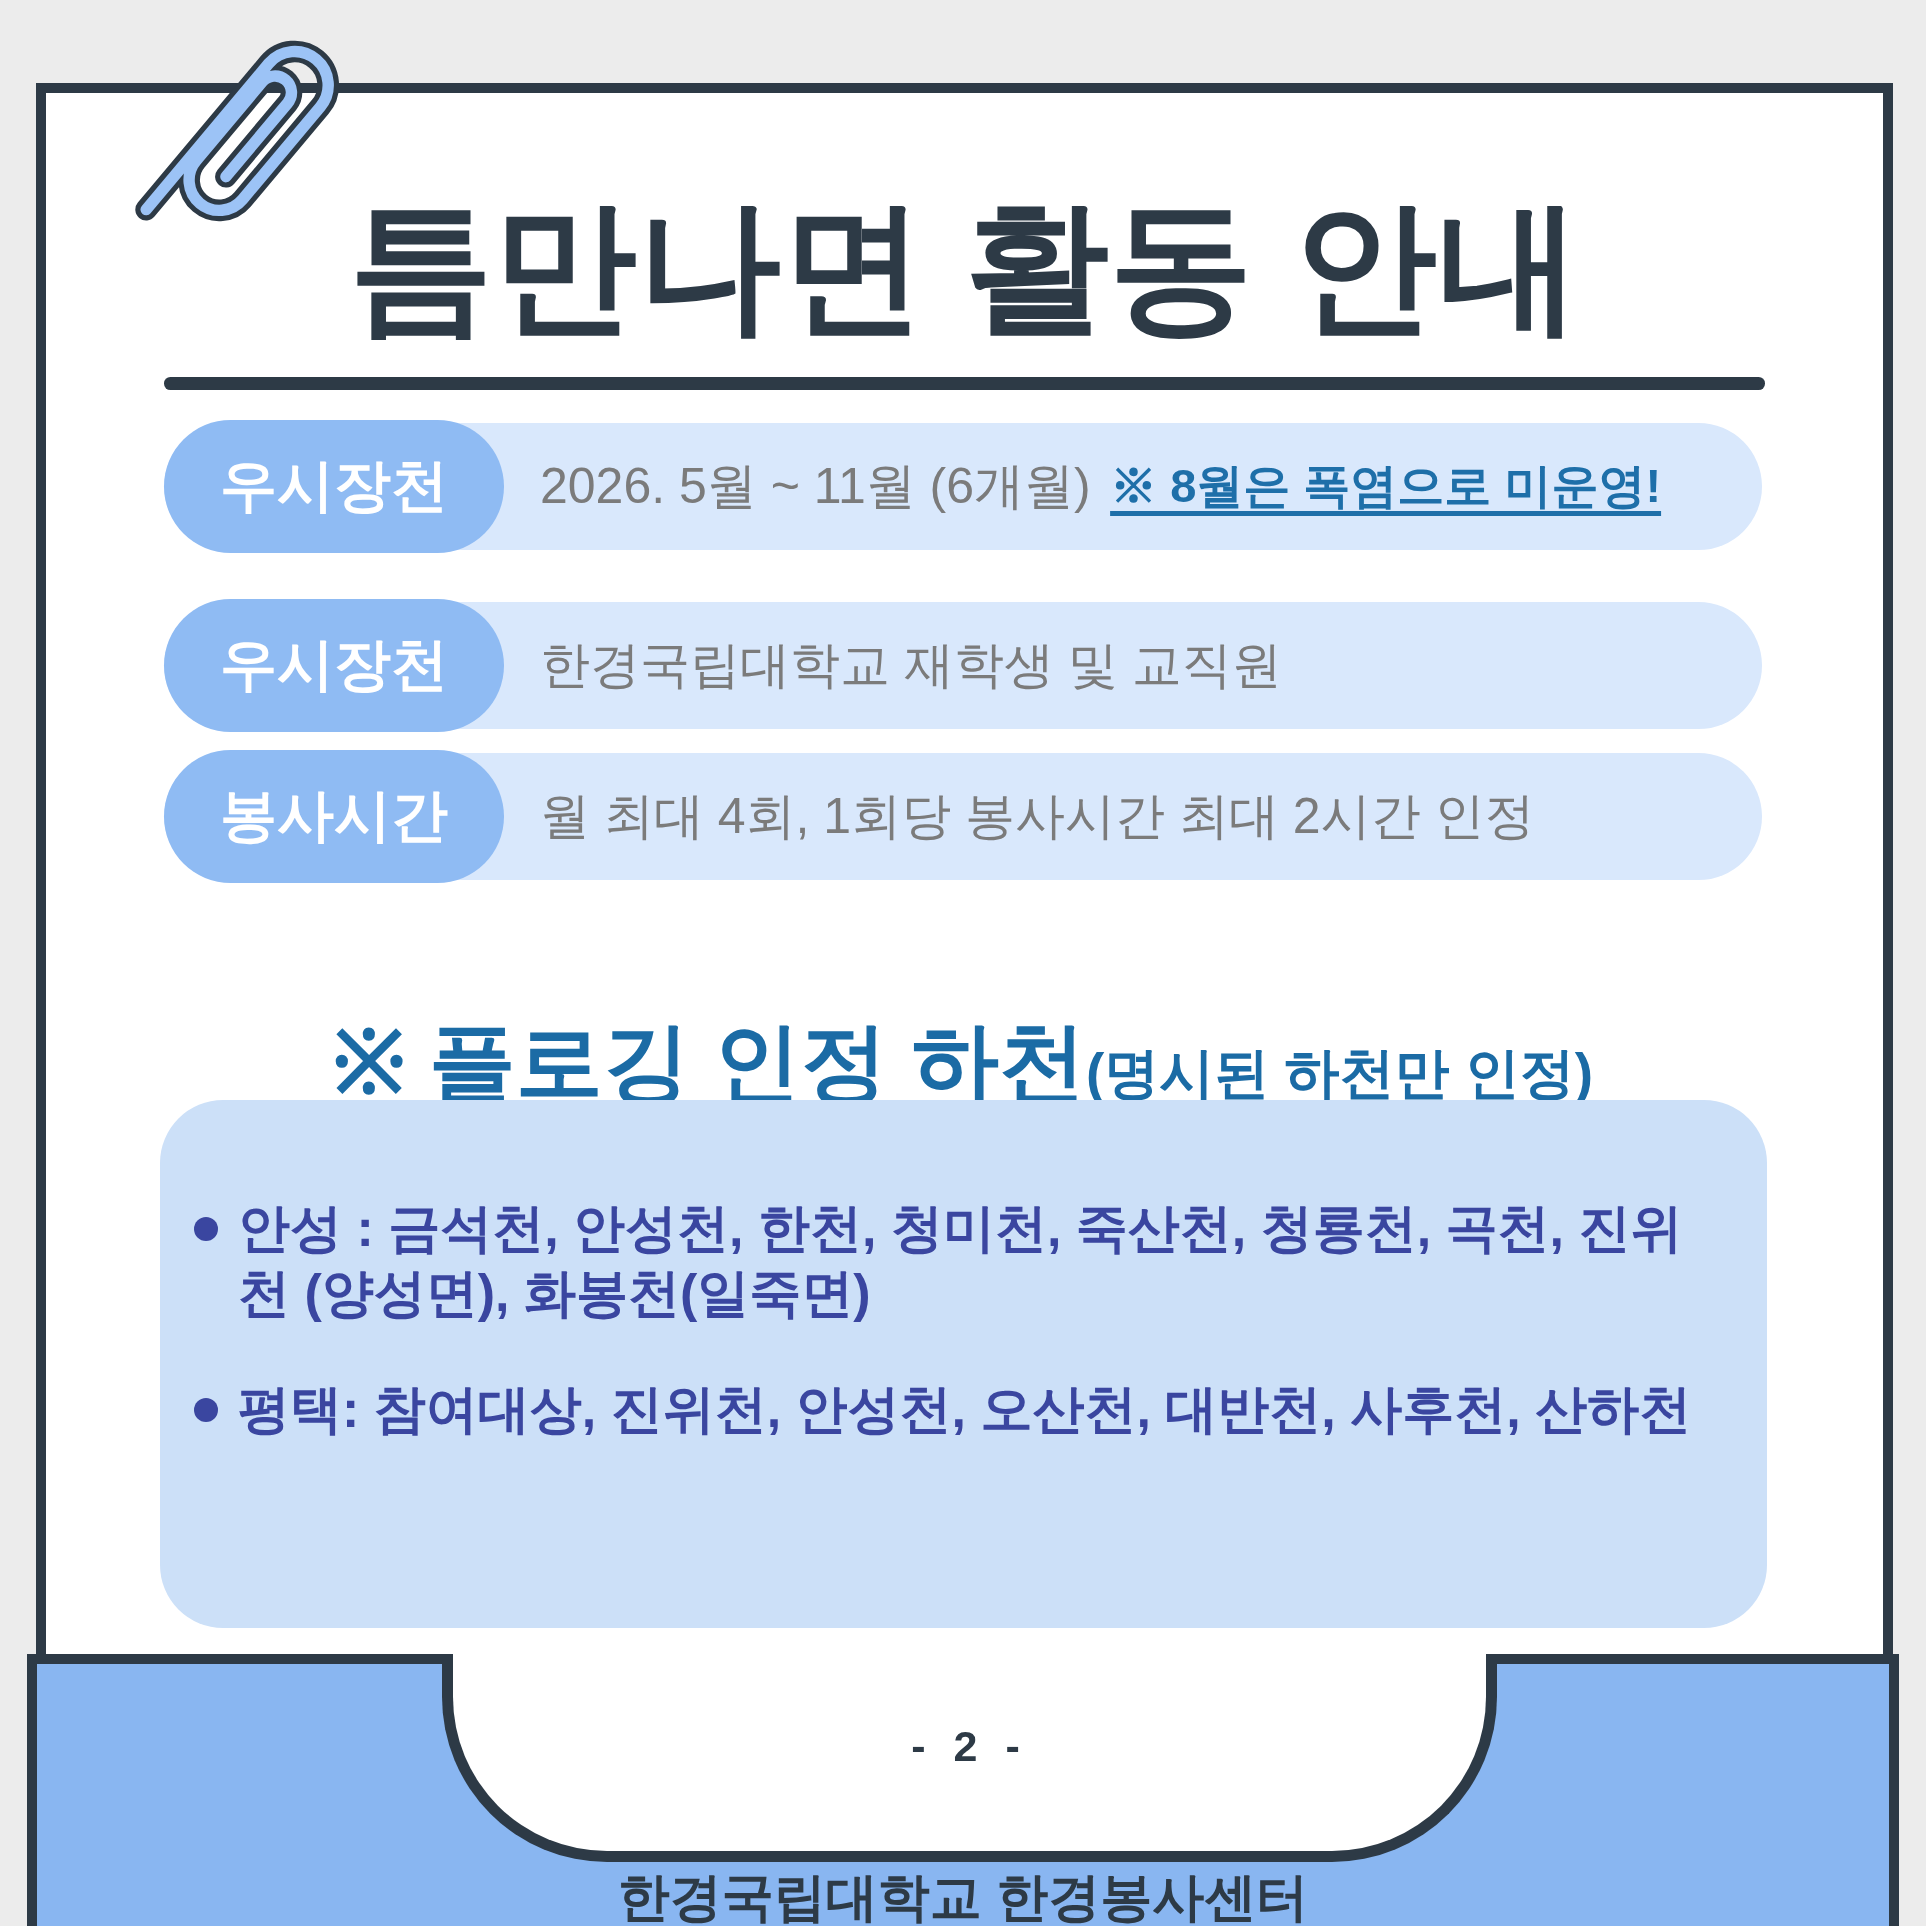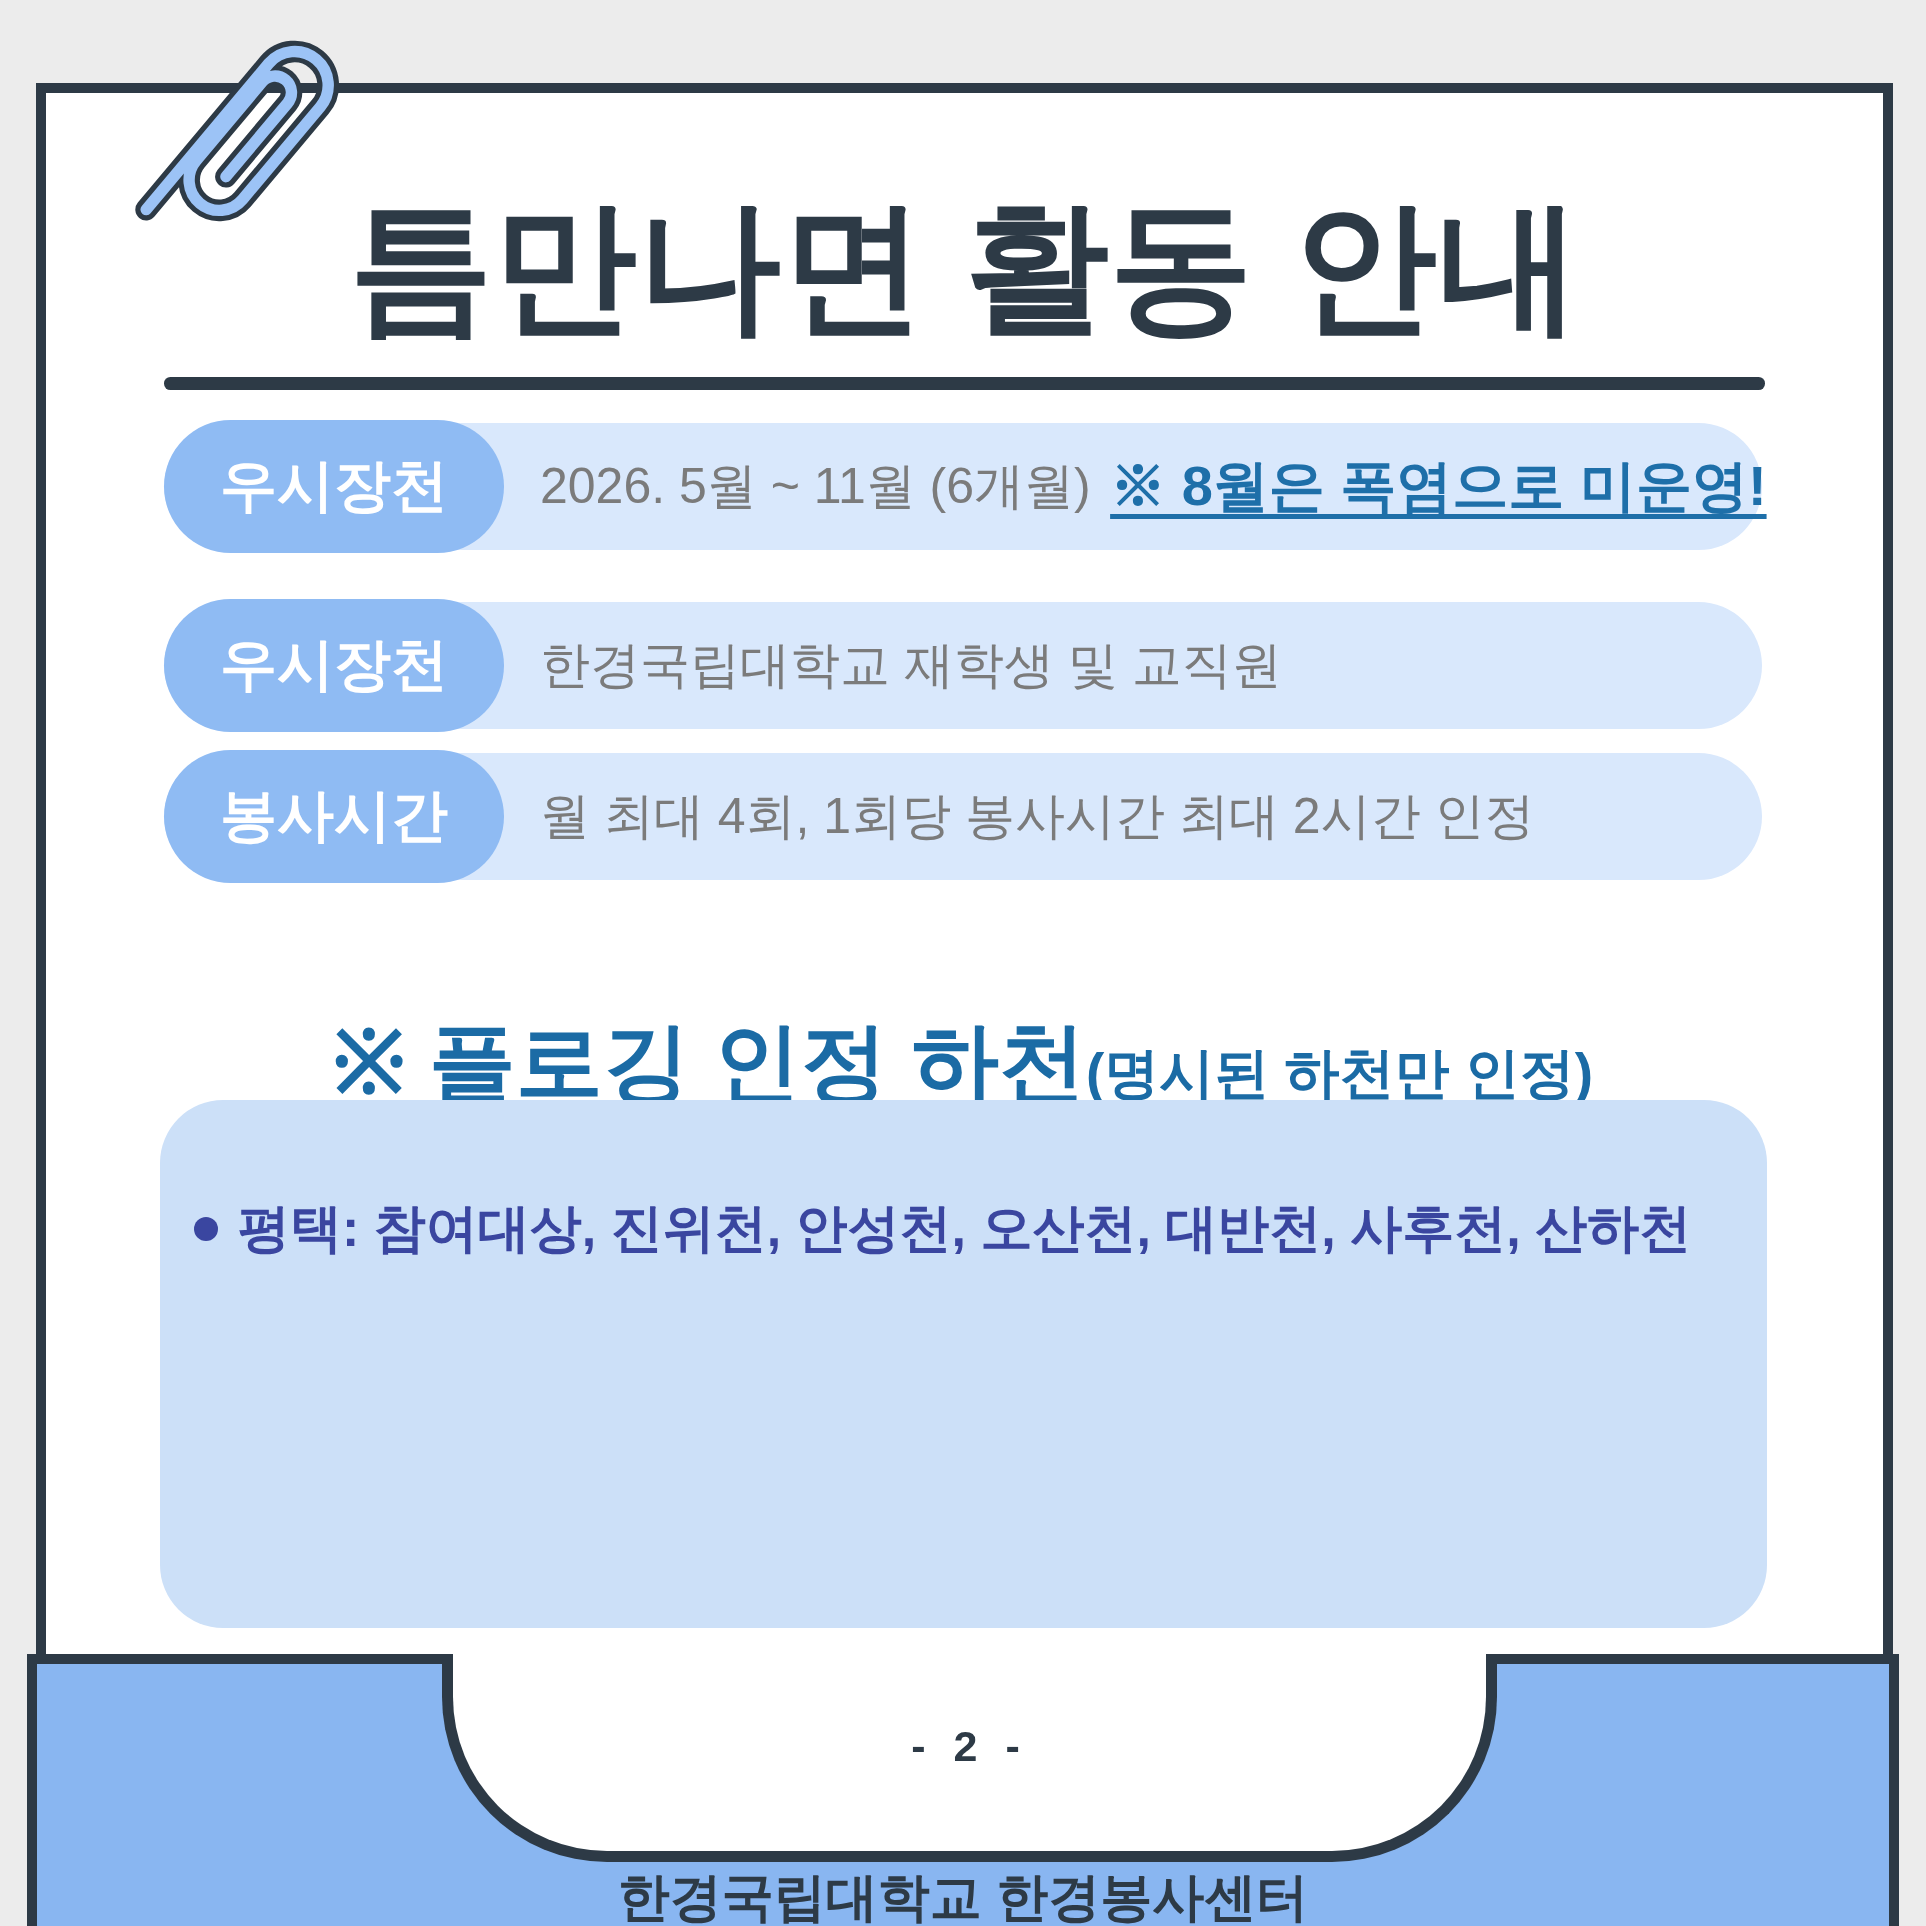--- a/index.html
+++ b/index.html
@@ -87,21 +87,21 @@
   }
   .row-value{
     position:absolute; left:376px; right:11.4px; top:0; bottom:0;
     display:flex; align-items:center;
     white-space:nowrap;
     font-size:50px;
     color:var(--value_gray);
   }
   .row-note{
     margin-left:19.4px;
-    font-size:56px;
+    font-size:47px;
     font-weight:bold;
     color:var(--link_blue);
     text-decoration:underline;
     text-decoration-thickness:4.6px;
     text-underline-offset:9px;
   }
   .row-note:empty{display:none;}
 
   .section-heading{
     left:0; right:0; top:999px;
@@ -215,20 +215,21 @@
 
   </div>
 </div>
 
 <div class="abs section-heading">
   <span class="h-marker">※</span><span class="h-main">플로깅 인정 하천</span><span class="h-sub">(명시된 하천만 인정)</span>
 </div>
 
 <div class="abs rivers-box">
   <ul class="rivers">
+    <li>안성 : 금석천, 안성천, 한천, 청미천, 죽산천, 청룡천, 곡천, 진위천 (양성면), 화봉천(일죽면)</li>
     <li>평택: 참여대상, 진위천, 안성천, 오산천, 대반천, 사후천, 산하천</li>
   </ul>
 </div>
 
 <div class="abs tab">
   <span class="page-num">- 2 -</span>
 </div>
 
 <div class="abs org">한경국립대학교 한경봉사센터</div>
 

